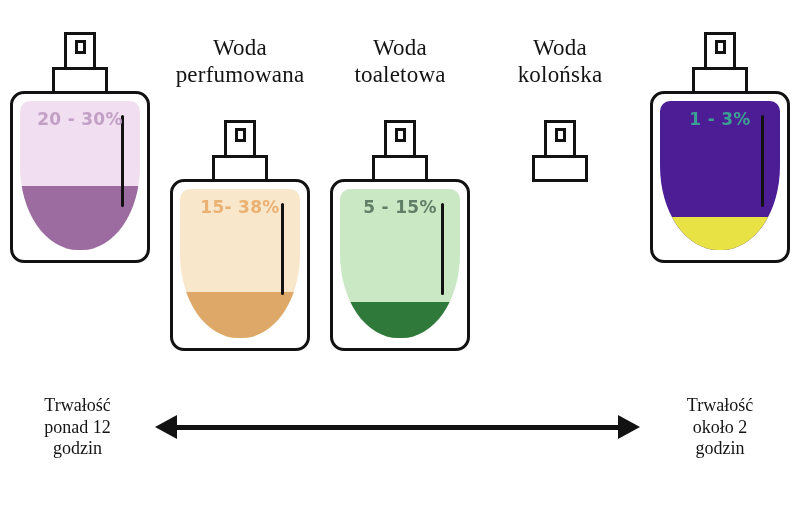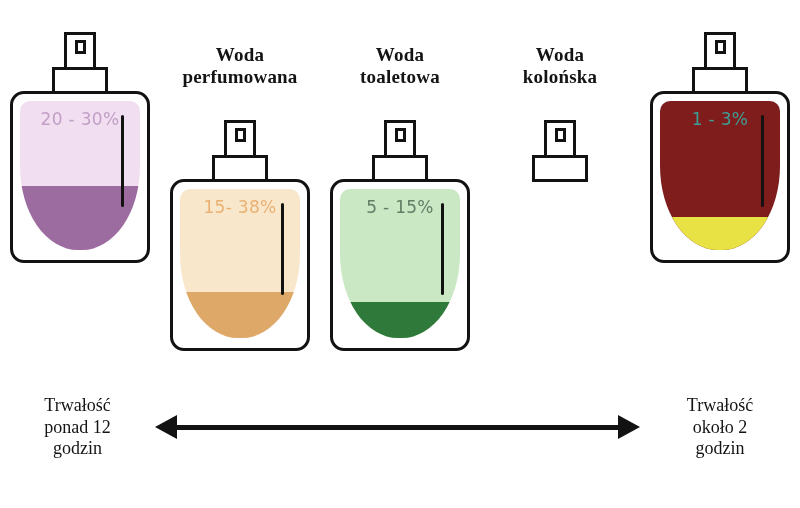--- a/index.html
+++ b/index.html
@@ -28,22 +28,22 @@
     display: flex;
     flex-direction: column;
     align-items: center;
   }
   .title {
     height: 88px;
     display: flex;
     align-items: flex-end;
     justify-content: center;
     text-align: center;
-    font-size: 19px;
-    font-weight: bold;
+    font-size: 23px;
+    font-weight: normal;
     color: #141414;
     white-space: pre-line;
     line-height: 1.15;
     letter-spacing: 0.2px;
   }
   .nozzle {
     margin-top: 32px;
     width: 32px;
     height: 38px;
     border: 3px solid #121212;
@@ -105,21 +105,21 @@
     height: 92px;
     background: #121212;
     border-radius: 2px;
   }
   .pct {
     position: relative;
     text-align: center;
     margin-top: 8px;
     font-family: "DejaVu Sans", sans-serif;
     font-size: 17px;
-    font-weight: 400;
+    font-weight: 700;
     letter-spacing: 0.3px;
   }
   .bottom-row {
     display: flex;
     flex-direction: row;
     align-items: center;
     padding-top: 44px;
   }
   .duration-label {
     width: 155px;
@@ -226,21 +226,21 @@
       </div>
       <div class="collar"></div>
     </div>
 
     <div class="col">
       <div class="nozzle">
         <div class="nozzle-hole"></div>
       </div>
       <div class="collar"></div>
       <div class="bottle-body">
-        <div class="liquid" style="background-color: #7f1d1d;">
+        <div class="liquid" style="background-color: #4c1d95;">
           <div class="dark-layer" style="background-color: rgb(233, 226, 68); height: 22%;"></div>
           <div class="shine"></div>
           <div class="pct" style="color: rgb(61, 158, 147);">1 - 3%</div>
         </div>
       </div>
     </div>
 
   </div>
 
   <div class="bottom-row">

